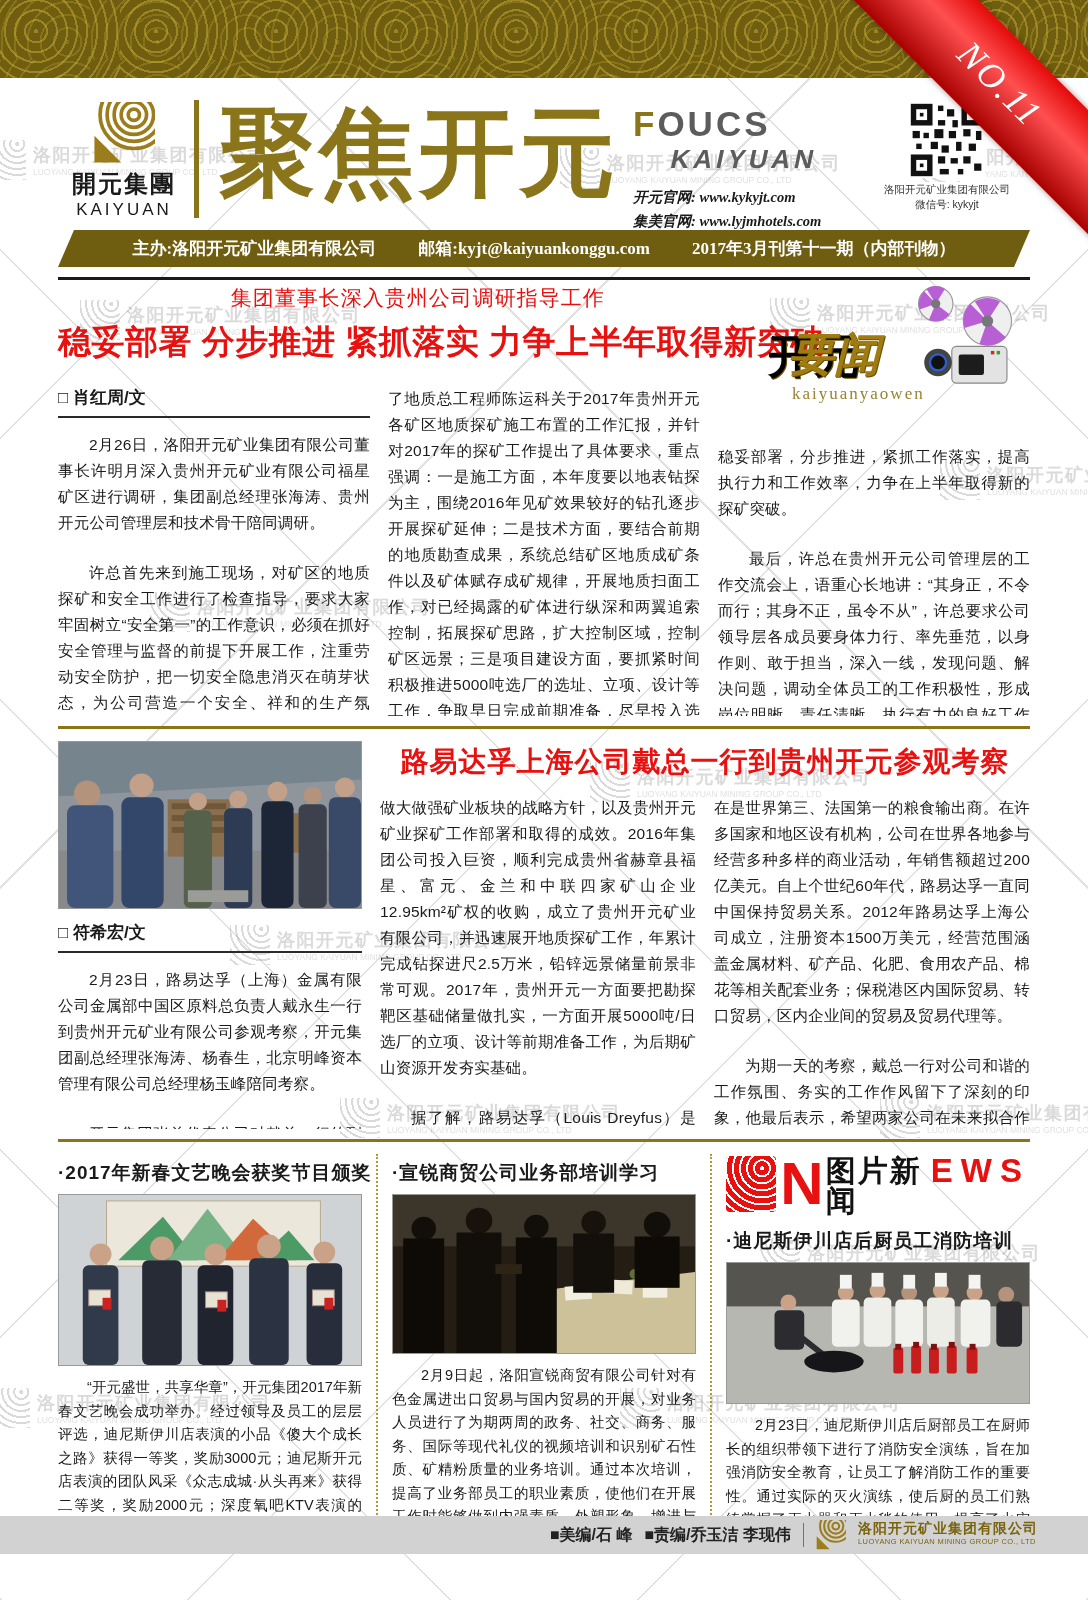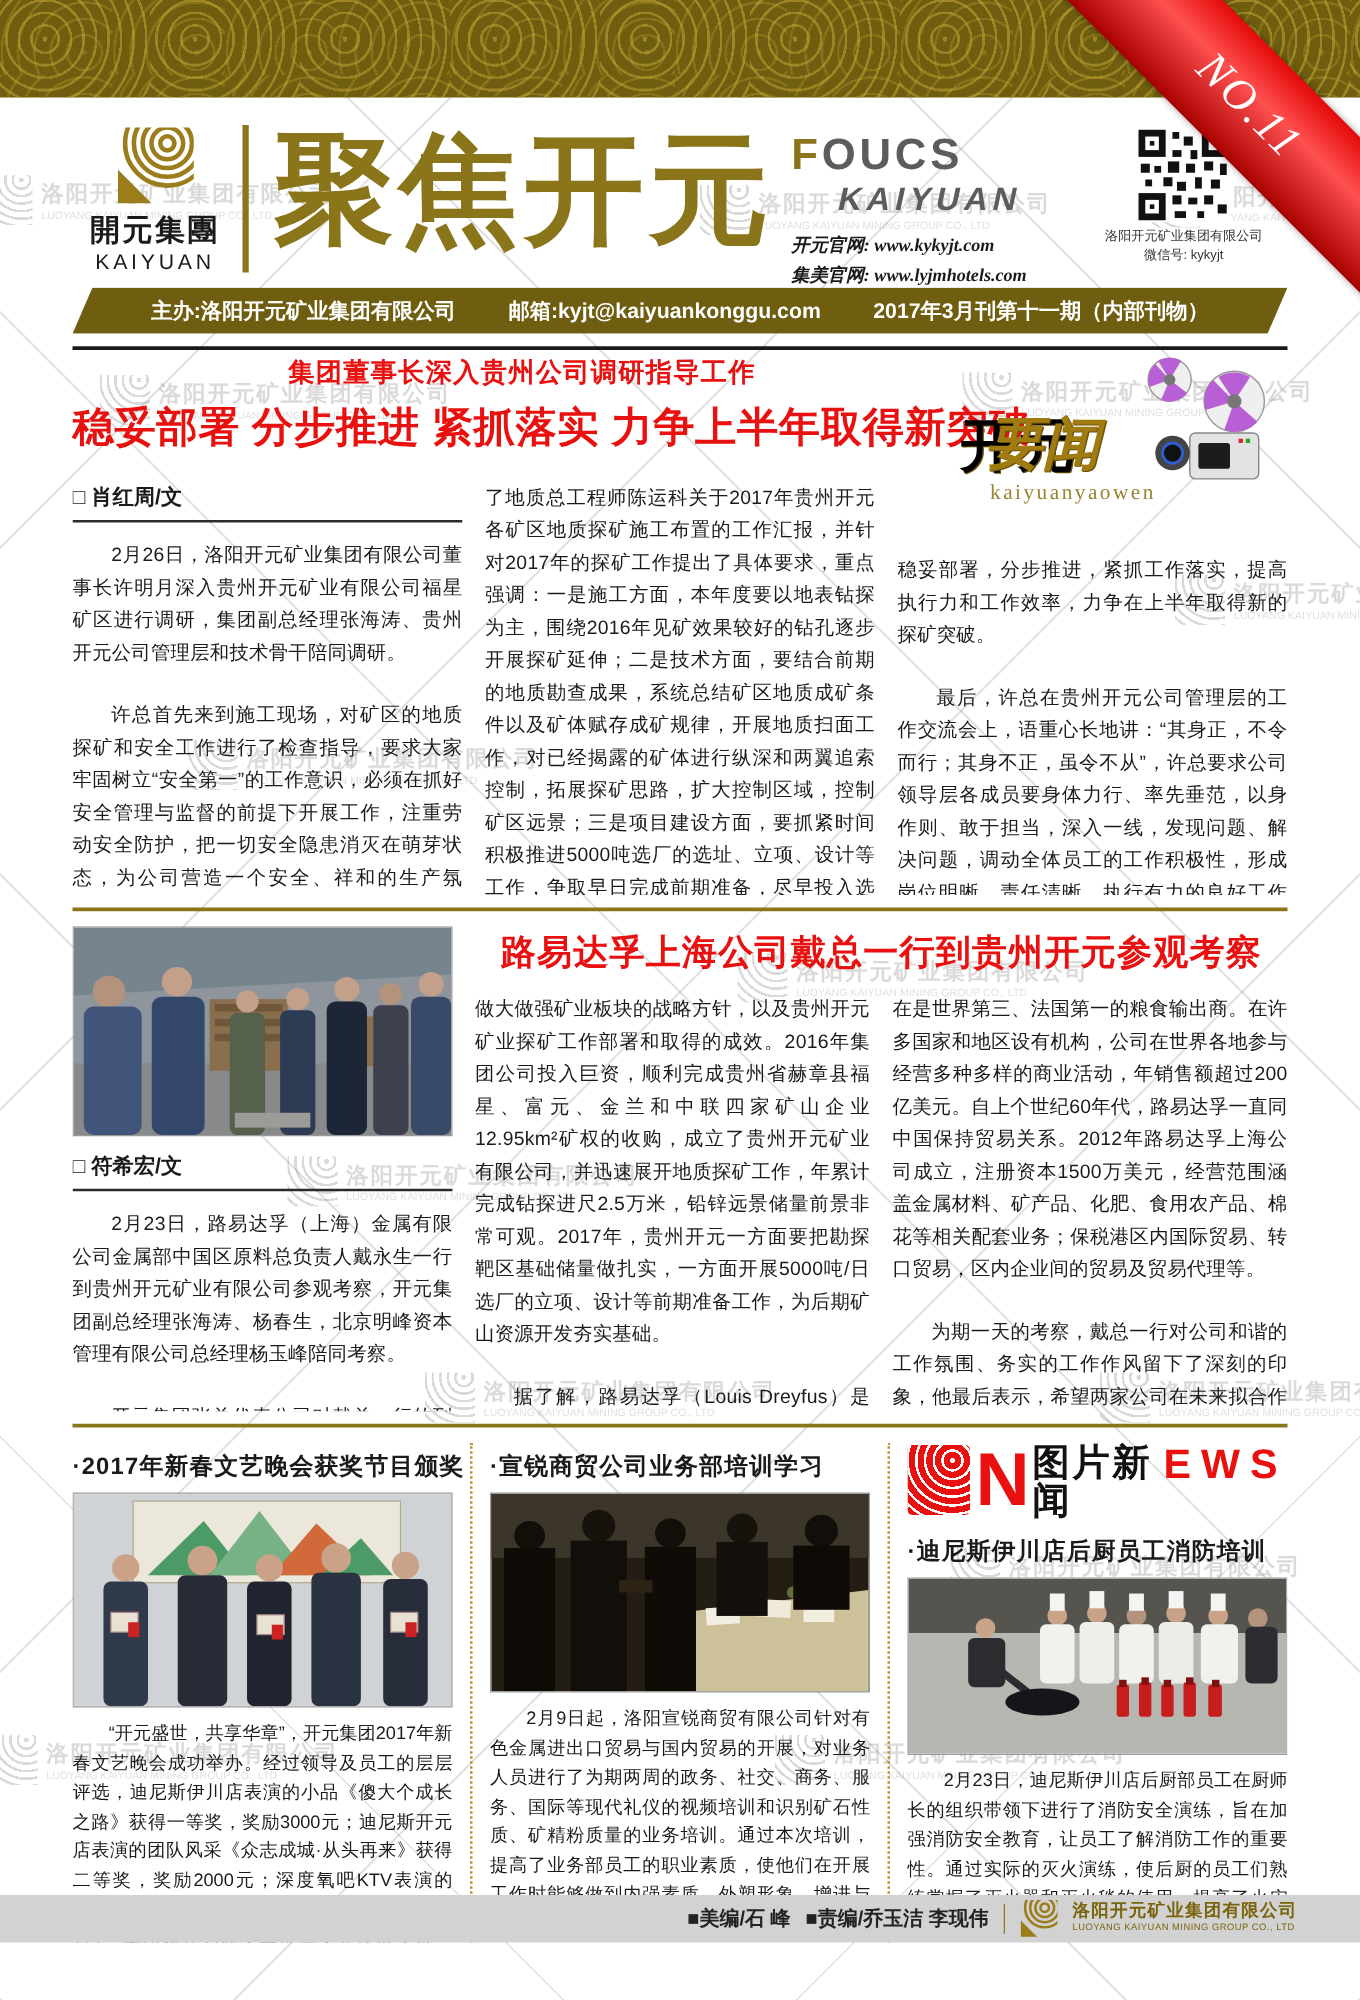--- a/index.html
+++ b/index.html
@@ -25,26 +25,26 @@
   .paper-title{font-size:96px;line-height:118px;font-weight:900;color:#8a751a;letter-spacing:4px;white-space:nowrap;}
   .en-masthead{margin:10px 0 0 14px;width:225px;}
   .en-l1{font-size:35px;font-weight:900;color:#5c5c5c;letter-spacing:3px;}
   .en-l1 .goldF{color:#8a751a;}
   .en-l2{font-size:26px;font-weight:bold;color:#5c5c5c;letter-spacing:4px;transform:skewX(-12deg);margin-left:38px;}
   .sites{margin-top:10px;font-family:"Liberation Serif",serif;font-style:italic;font-weight:bold;font-size:14.5px;line-height:24px;white-space:nowrap;}
   .qr-block{margin-left:26px;margin-top:8px;display:flex;flex-direction:column;align-items:center;}
   .qr-caption{font-size:10.5px;color:#333;text-align:center;line-height:15px;margin-top:4px;}
   
   .masthead-bar{margin:0 58px;height:37px;background:#6f5e10;color:#fff;display:flex;align-items:center;justify-content:center;gap:42px;
-    font-family:Liberation Sans, sans-serif;font-weight:bold;font-size:17px;
+    font-family:Liberation Serif, serif;font-weight:bold;font-size:17px;
     clip-path:polygon(16px 0,100% 0,calc(100% - 16px) 100%,0 100%);}
   
   .top-rule{border-top:3px solid #1a1a1a;margin:10px 58px 0;}
   .headline-area{position:relative;margin:4px 58px 0;height:96px;}
-  .kicker{width:74%;text-align:center;color:#e8110f;font-size:21px;font-weight:bold;letter-spacing:1px;}
+  .kicker{width:74%;text-align:center;color:#e8110f;font-size:21px;font-weight:normal;letter-spacing:1px;}
   .headline{width:76%;text-align:center;color:#e8110f;font-size:33px;font-weight:900;letter-spacing:.5px;white-space:nowrap;margin-top:8px;}
   .yaowen{position:absolute;right:0;top:-2px;width:268px;height:140px;z-index:5;}
   .yaowen .w1{position:absolute;left:6px;top:-4px;font-size:46px;font-weight:900;color:#000000;
      text-shadow:1px 1px 0 #6b5208;font-family:"Liberation Serif",serif;margin-top:48px;}
   .yaowen .w2{position:absolute;left:26px;top:42px;font-size:46px;font-weight:900;color:#a07c10;
      text-shadow:1px 1px 0 #6b5208;font-family:"Liberation Serif",serif;font-style:italic;}
   .yaowen .script{position:absolute;left:30px;top:102px;font-family:"Liberation Serif",serif;
      font-size:17px;color:#9a8230;letter-spacing:2px;}
   .yaowen svg{position:absolute;right:0;top:0;}
   

